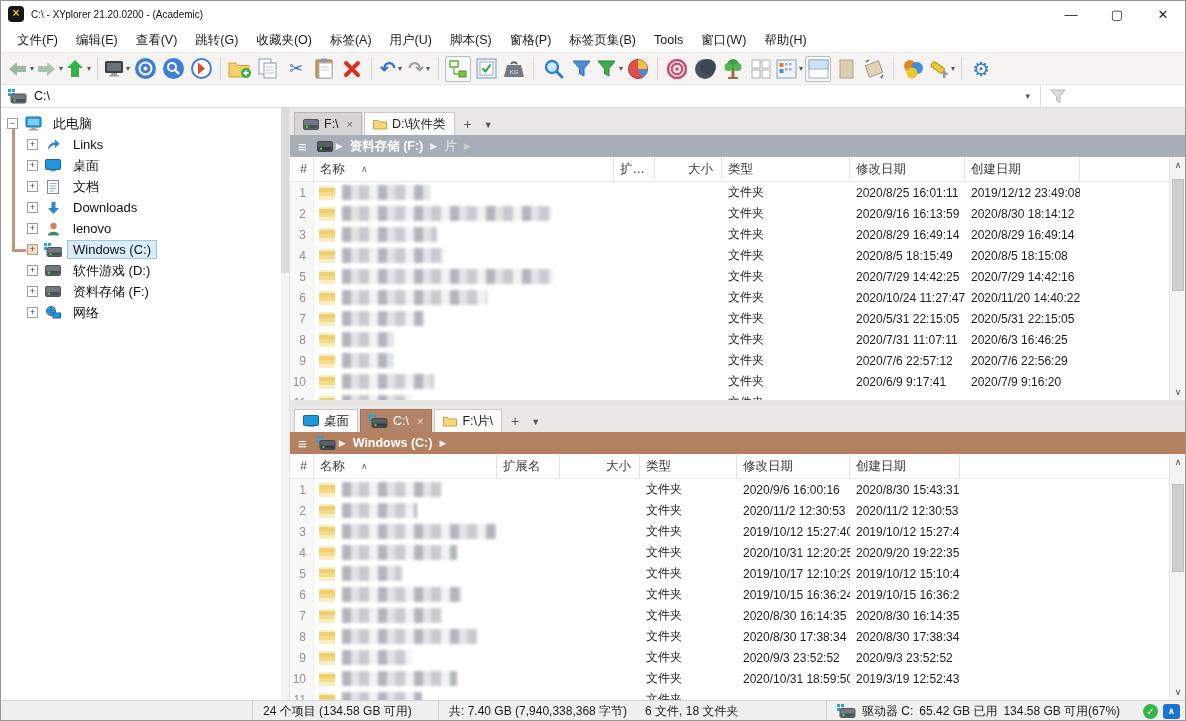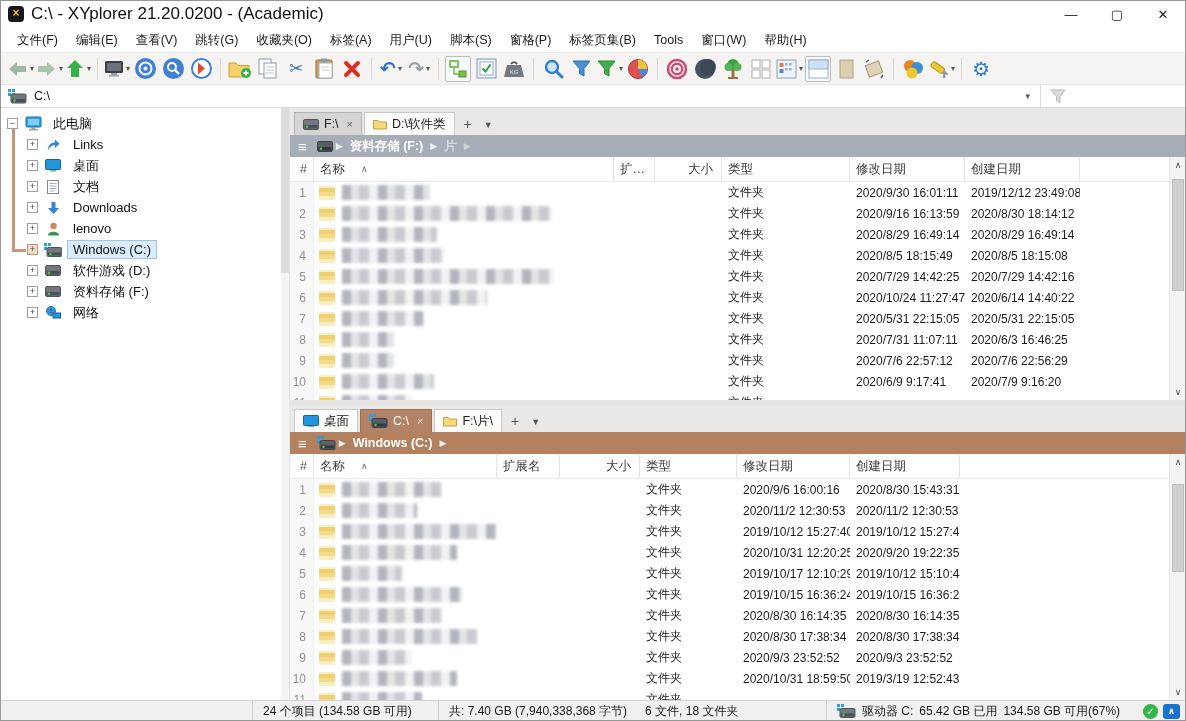--- a/index.html
+++ b/index.html
@@ -4,21 +4,21 @@
 <style>
   * { margin:0; padding:0; box-sizing:border-box; }
   body { font-family:"Liberation Sans","DejaVu Sans",sans-serif; background:#d9d9d9; }
   #app { position:relative; width:1186px; height:721px; background:#fff; overflow:hidden; }
   .winborder { position:absolute; inset:0; border:1px solid #979797; pointer-events:none; z-index:99; }
 
   
   .titlebar { height:28px; display:flex; align-items:center; background:#fff; padding-left:8px; }
   .app-ico { width:16px; height:16px; background:#17171a; border-radius:4px; color:#f2b725; font-weight:bold;
              font-size:12px; line-height:15px; text-align:center; margin-right:7px; }
-  .title-text { font-size:17px; color:#111; flex:1; }
+  .title-text { font-size:10px; color:#111; flex:1; }
   .wbtns { display:flex; height:28px; }
   .wbtn { width:46px; height:28px; display:flex; align-items:center; justify-content:center; font-size:13px; color:#222; }
 
   
   .menubar { height:24px; display:flex; align-items:center; background:#fff; padding-left:8px; }
   .mitem { font-size:12.5px; color:#1a1a1a; padding:3px 9px; }
 
   
   .toolbar { height:32px; display:flex; align-items:center; background:#f5f4f2; padding-left:6px; border-top:1px solid #ececec; }
   .tb { height:26px; min-width:26px; display:flex; align-items:center; justify-content:center; margin:0 1px; position:relative; }
@@ -586,21 +586,21 @@
 
             <div class="frow grid-u">
               <div class="fcell num">1</div>
               <div class="fcell name">
                 <span class="pxfolder"></span>
                 <span class="nblur" style="width: 88px;"></span>
               </div>
               <div class="fcell"></div>
               <div class="fcell"></div>
               <div class="fcell">文件夹</div>
-              <div class="fcell">2020/9/30 16:01:11</div>
+              <div class="fcell">2020/8/25 16:01:11</div>
               <div class="fcell">2019/12/12 23:49:08</div>
               <div class="fcell"></div>
             </div>
 
             <div class="frow grid-u">
               <div class="fcell num">2</div>
               <div class="fcell name">
                 <span class="pxfolder"></span>
                 <span class="nblur" style="width: 210px;"></span>
               </div>
@@ -657,21 +657,21 @@
             <div class="frow grid-u">
               <div class="fcell num">6</div>
               <div class="fcell name">
                 <span class="pxfolder"></span>
                 <span class="nblur" style="width: 145px;"></span>
               </div>
               <div class="fcell"></div>
               <div class="fcell"></div>
               <div class="fcell">文件夹</div>
               <div class="fcell">2020/10/24 11:27:47</div>
-              <div class="fcell">2020/6/14 14:40:22</div>
+              <div class="fcell">2020/11/20 14:40:22</div>
               <div class="fcell"></div>
             </div>
 
             <div class="frow grid-u">
               <div class="fcell num">7</div>
               <div class="fcell name">
                 <span class="pxfolder"></span>
                 <span class="nblur" style="width: 82px;"></span>
               </div>
               <div class="fcell"></div>

